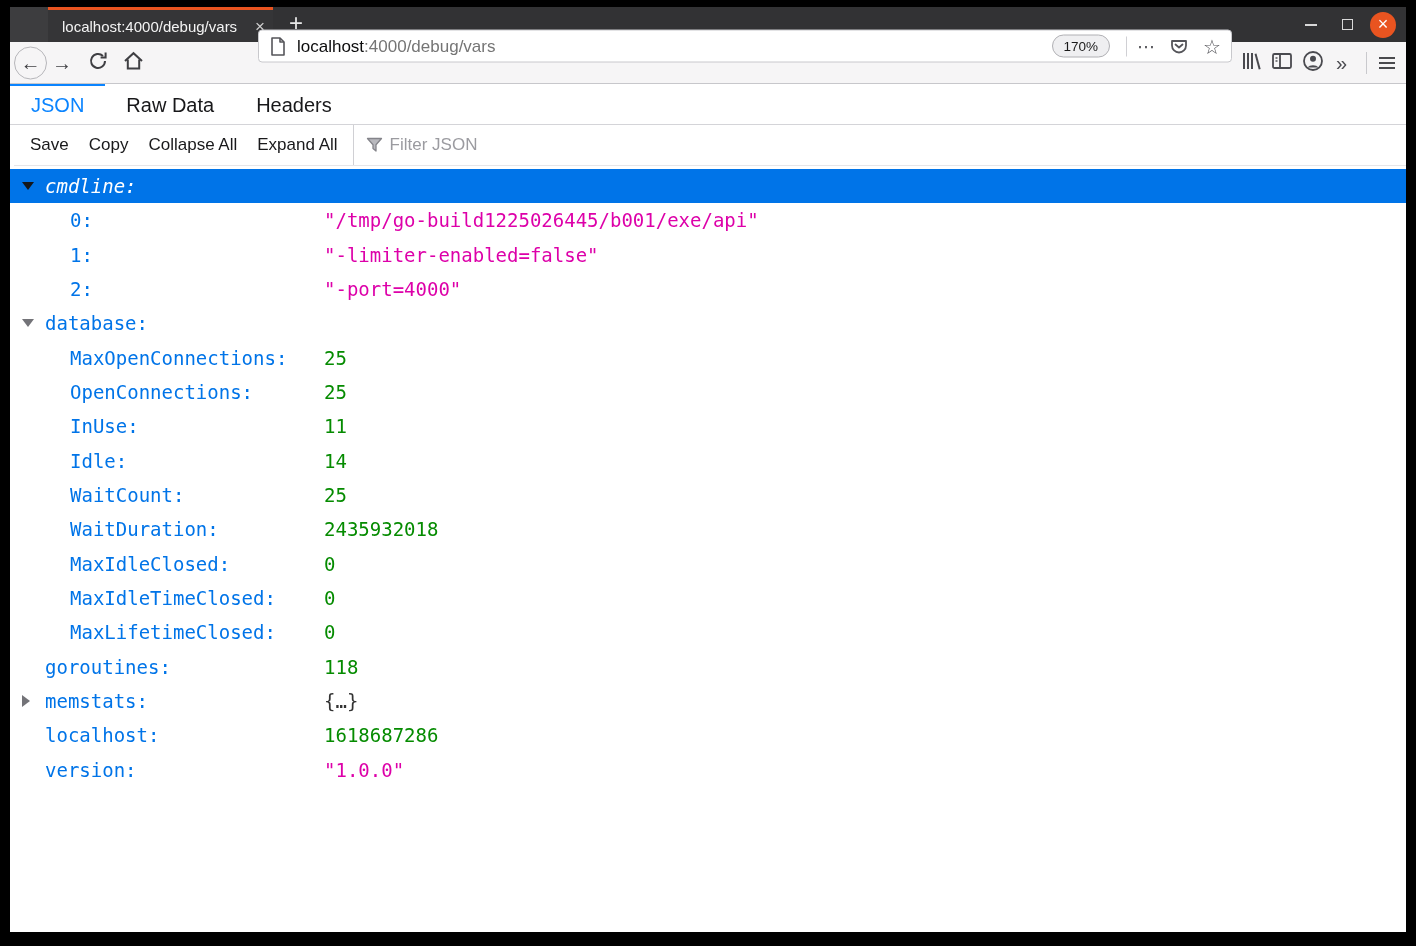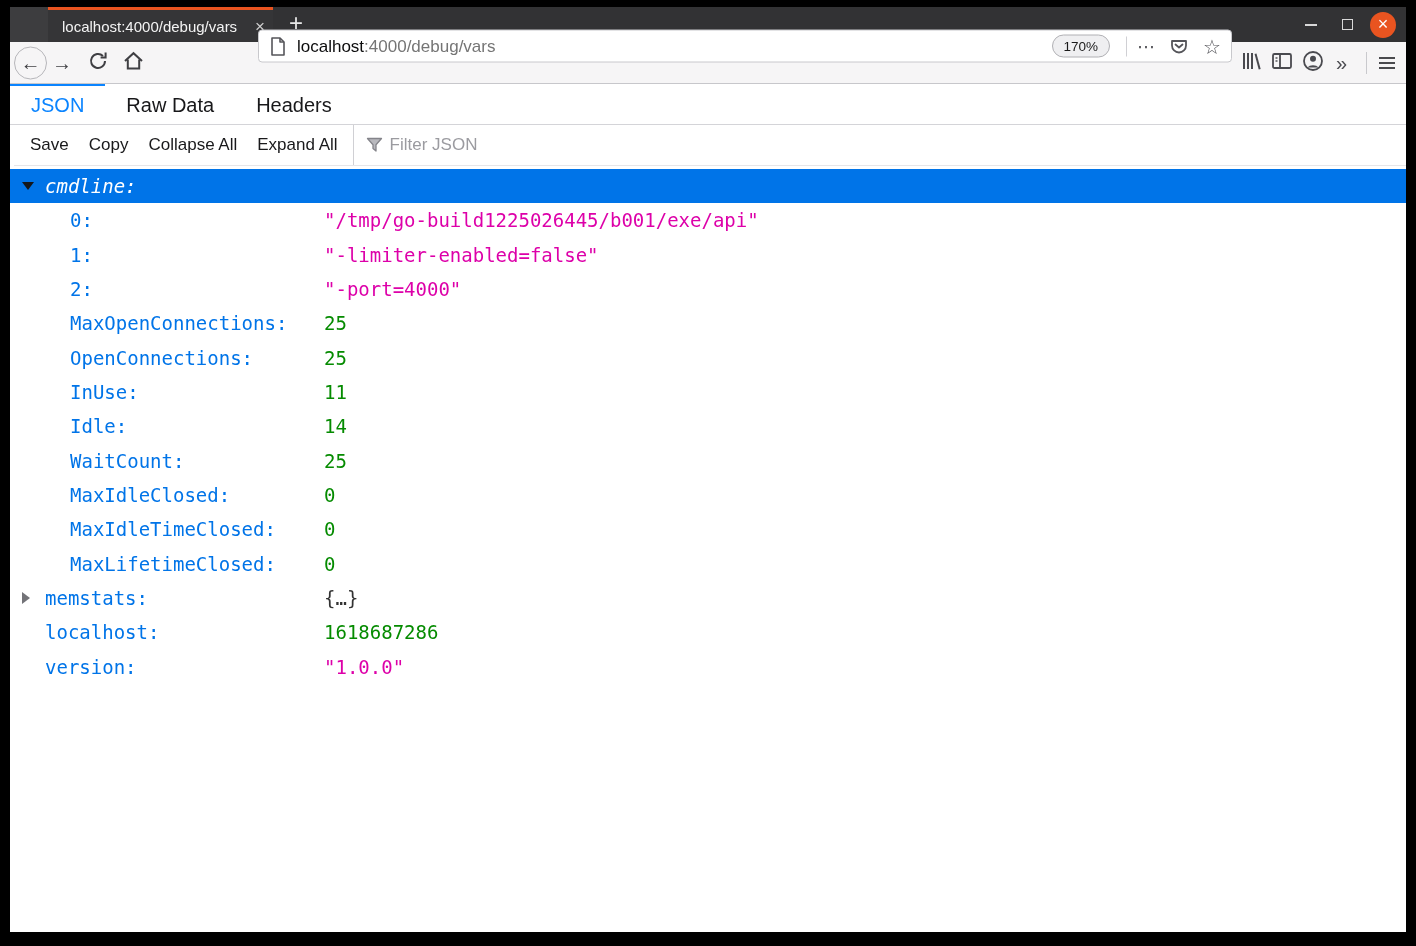--- a/index.html
+++ b/index.html
@@ -245,20 +245,24 @@
         <span class="val val-string">"/tmp/go-build1225026445/b001/exe/api"</span>
       </div>
       <div class="json-row depth-1">
         <span class="key">1:</span>
         <span class="val val-string">"-limiter-enabled=false"</span>
       </div>
       <div class="json-row depth-1">
         <span class="key">2:</span>
         <span class="val val-string">"-port=4000"</span>
       </div>
+      <div class="json-row depth-0">
+        <span class="twisty open"></span>
+        <span class="key">database:</span>
+      </div>
       <div class="json-row depth-1">
         <span class="key">MaxOpenConnections:</span>
         <span class="val val-number">25</span>
       </div>
       <div class="json-row depth-1">
         <span class="key">OpenConnections:</span>
         <span class="val val-number">25</span>
       </div>
       <div class="json-row depth-1">
         <span class="key">InUse:</span>
@@ -266,30 +270,38 @@
       </div>
       <div class="json-row depth-1">
         <span class="key">Idle:</span>
         <span class="val val-number">14</span>
       </div>
       <div class="json-row depth-1">
         <span class="key">WaitCount:</span>
         <span class="val val-number">25</span>
       </div>
       <div class="json-row depth-1">
+        <span class="key">WaitDuration:</span>
+        <span class="val val-number">2435932018</span>
+      </div>
+      <div class="json-row depth-1">
         <span class="key">MaxIdleClosed:</span>
         <span class="val val-number">0</span>
       </div>
       <div class="json-row depth-1">
         <span class="key">MaxIdleTimeClosed:</span>
         <span class="val val-number">0</span>
       </div>
       <div class="json-row depth-1">
         <span class="key">MaxLifetimeClosed:</span>
         <span class="val val-number">0</span>
+      </div>
+      <div class="json-row depth-0">
+        <span class="key">goroutines:</span>
+        <span class="val val-number">118</span>
       </div>
       <div class="json-row depth-0">
         <span class="twisty closed"></span>
         <span class="key">memstats:</span>
         <span class="val val-object">{…}</span>
       </div>
       <div class="json-row depth-0">
         <span class="key">localhost:</span>
         <span class="val val-number">1618687286</span>
       </div>

